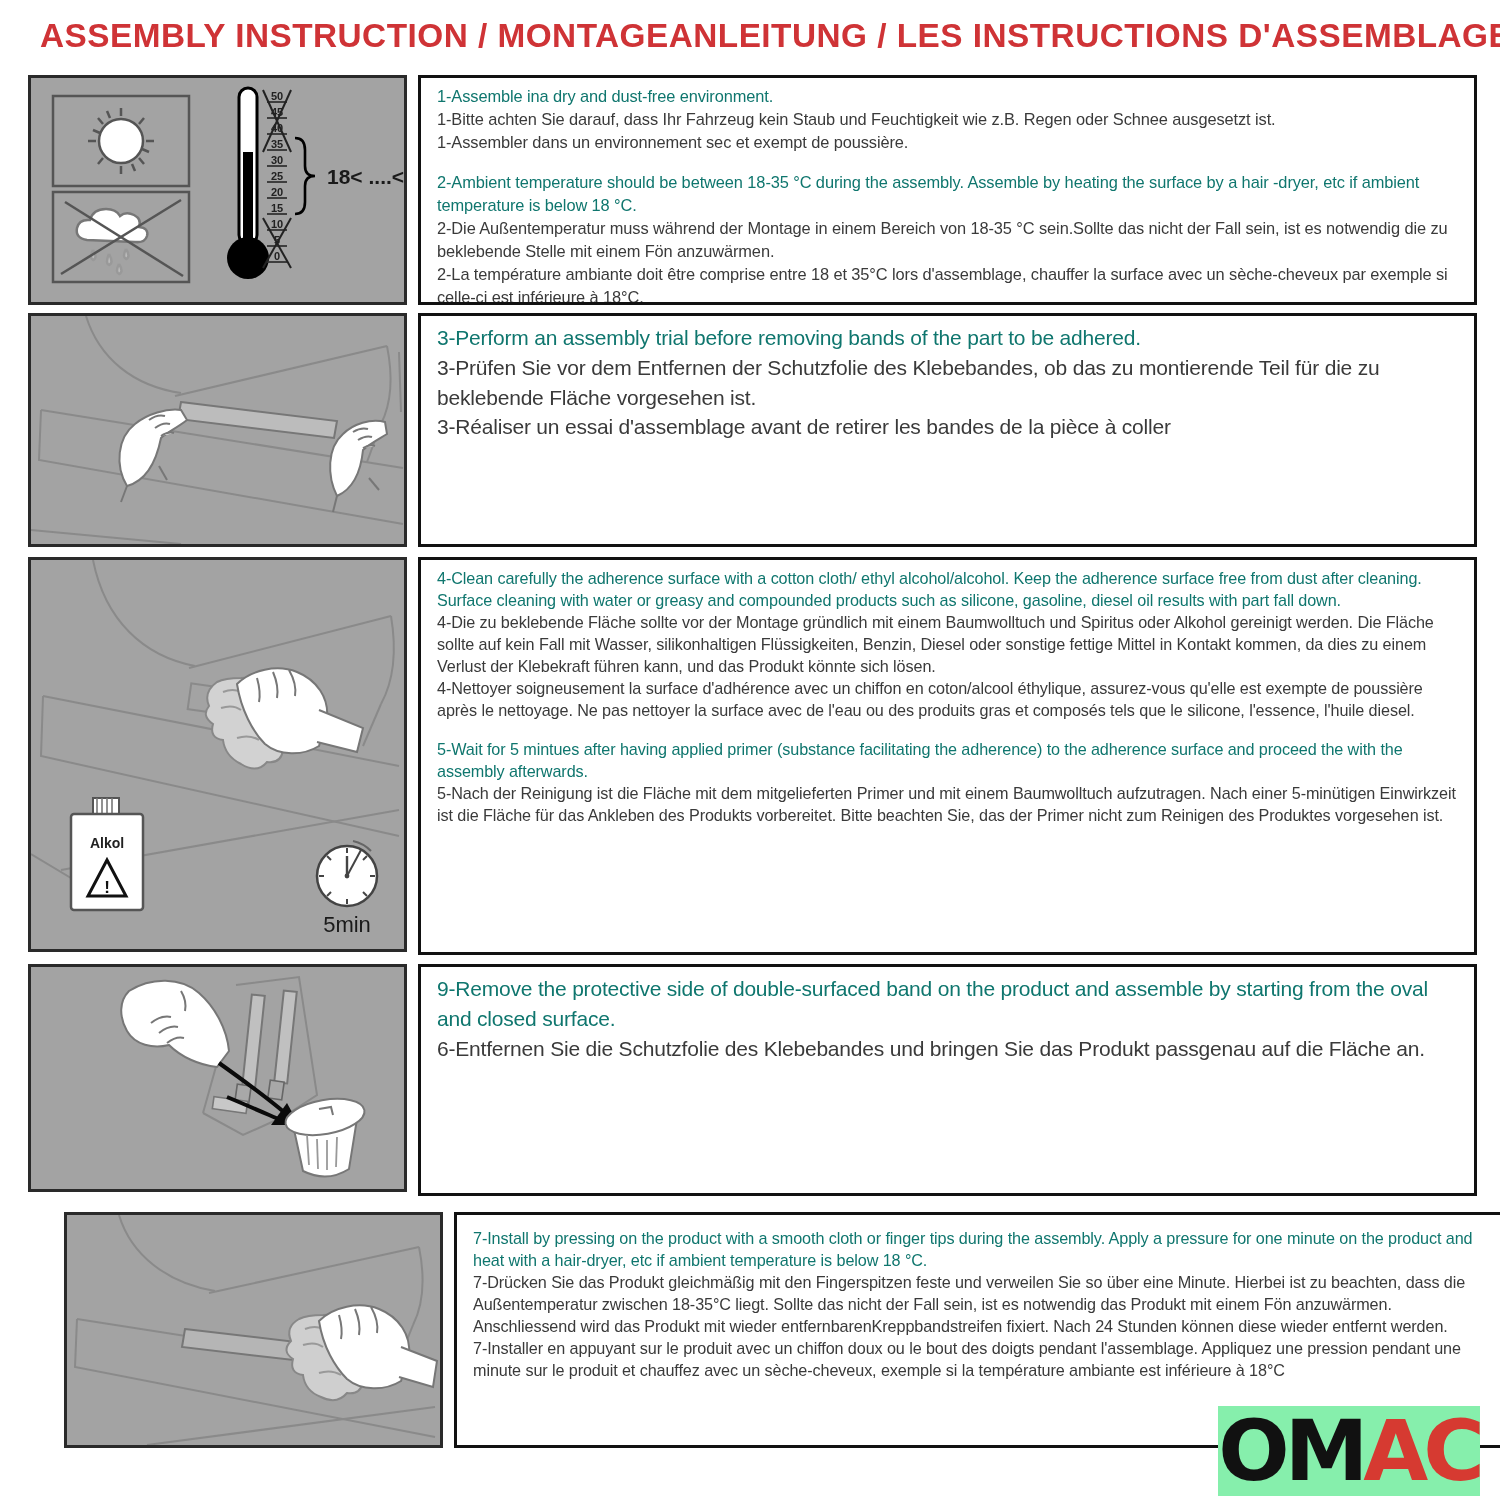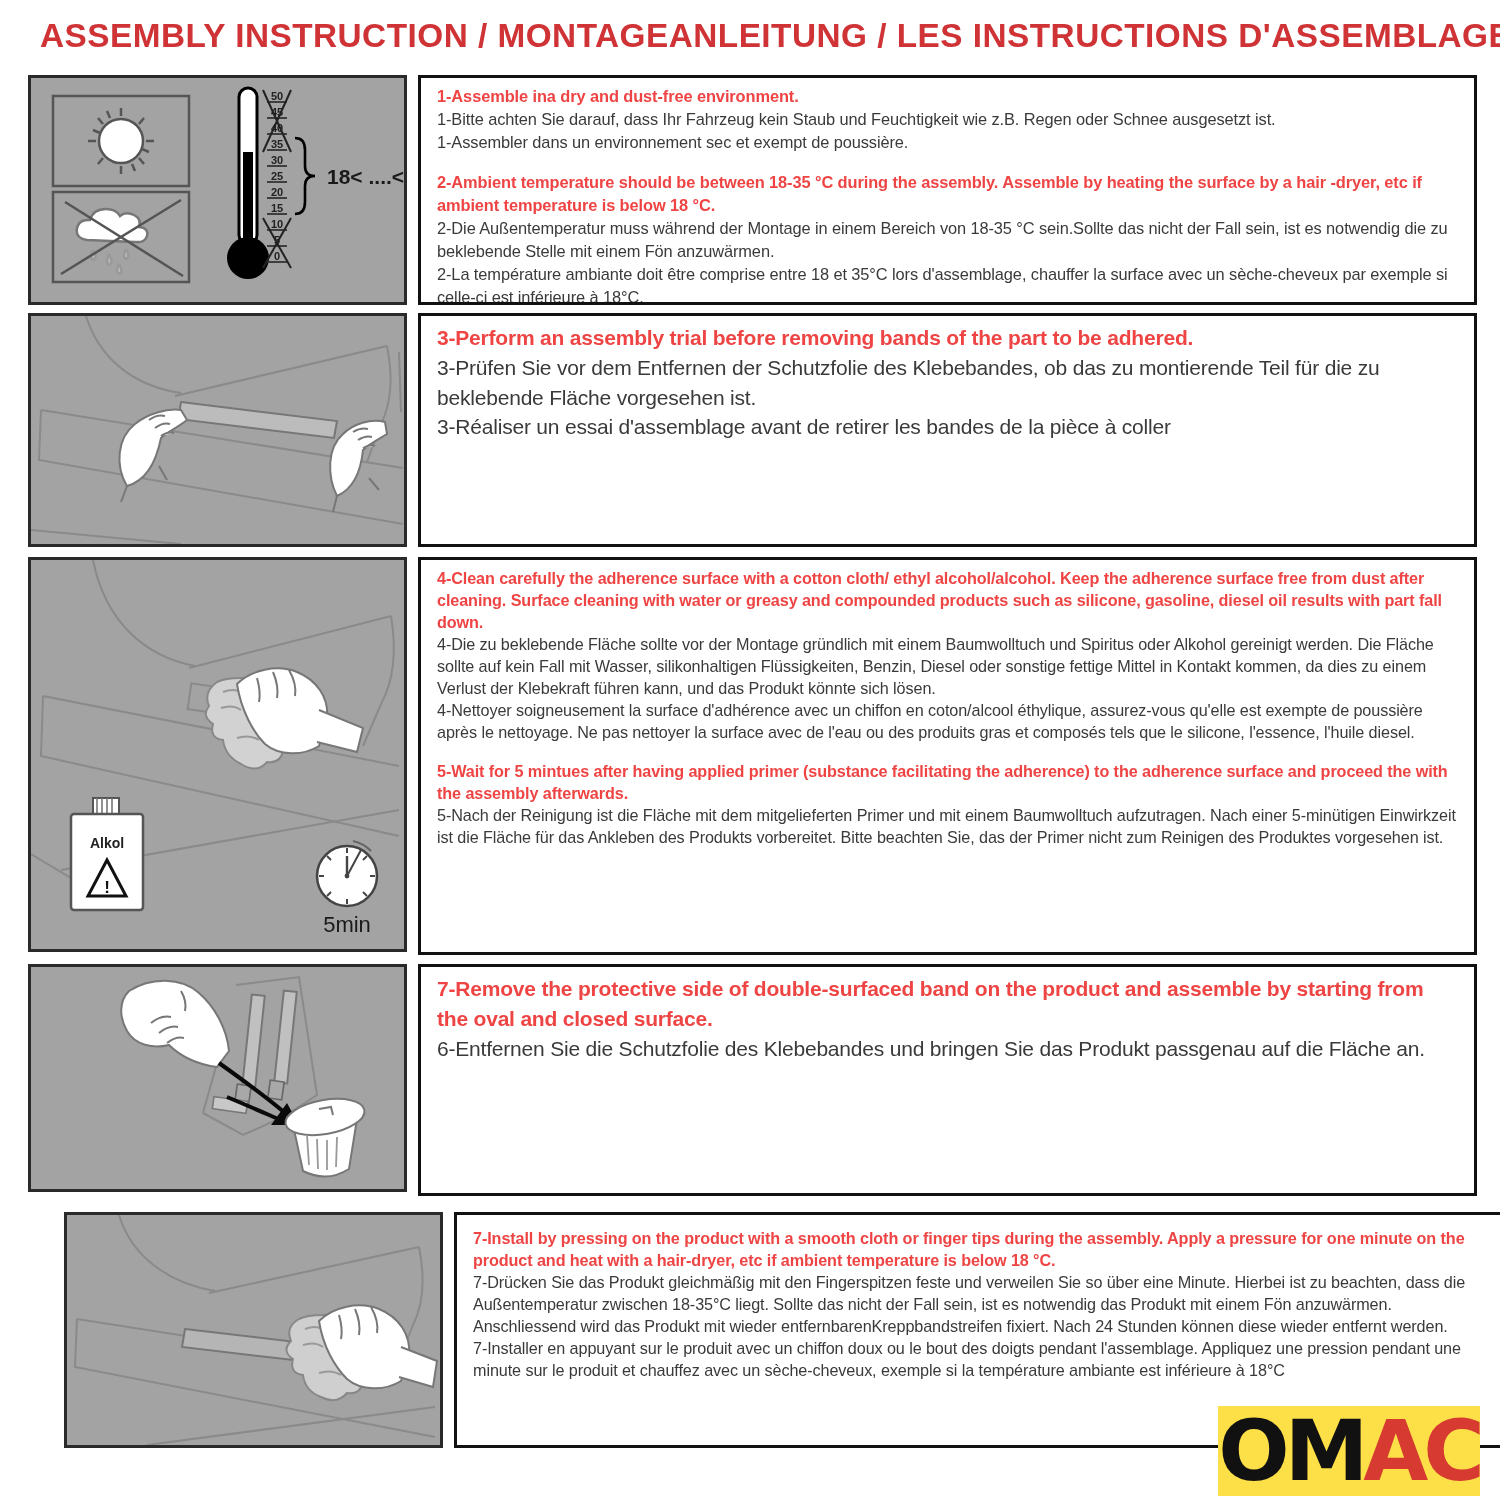--- a/index.html
+++ b/index.html
@@ -8,31 +8,31 @@
 
   .doc-title{position:absolute;left:40px;top:16px;width:1440px;
     font-size:34px;font-weight:800;letter-spacing:.5px;color:#cf3336;
     transform:scaleX(.98);transform-origin:left center;white-space:nowrap;}
 
   .row{position:absolute;left:0;width:1500px;}
   .illus-box{position:absolute;left:28px;width:379px;border:3px solid #2a2a2a;background:#a3a3a3;box-sizing:border-box;overflow:hidden;}
   .text-box{position:absolute;left:418px;width:1059px;border:3px solid #111;background:#fff;box-sizing:border-box;overflow:hidden;}
   .text-box .inner{padding:7px 16px 6px 16px;}
   p{margin:0;}
-  .b{font-weight:700;color:#ef4444;}
+  .b{font-weight:400;color:#0f766e;}
   .sm{font-size:16.4px;line-height:1.4;letter-spacing:-.1px;color:#3a3a3a;}
   .sm3{font-size:16.2px;line-height:1.36;letter-spacing:-.1px;color:#3a3a3a;}
   .lg{font-size:21px;line-height:1.42;letter-spacing:-.2px;color:#3a3a3a;}
   .gap{margin-top:17px;}
   .pad-lg2{padding-top:62px;}
   .pad-lg4{padding-top:40px;}
 
   svg text{font-family:"Liberation Sans",sans-serif;}
 
-  .logo{position:absolute;left:1218px;top:1406px;width:262px;height:90px;background:#fde047;
+  .logo{position:absolute;left:1218px;top:1406px;width:262px;height:90px;background:#86efac;
     display:flex;align-items:center;justify-content:flex-end;z-index:5;}
   .logo span{font-size:84px;font-weight:900;letter-spacing:-5px;line-height:1;
     font-family:"DejaVu Sans","Liberation Sans",sans-serif;}
   .logo .l1{color:#111;}
   .logo .l2{color:#d63a31;}
 </style>
 </head>
 <body>
 
 <div class="page">
@@ -286,21 +286,21 @@
             <line x1="276" y1="168" x2="278" y2="198"></line>
               <line x1="286" y1="172" x2="287" y2="202"></line>
             <line x1="296" y1="173" x2="296" y2="203"></line>
               <line x1="306" y1="170" x2="305" y2="200"></line>
           </g>
         </g>
       </svg>
     </div>
     <div class="text-box" style="top:0;height:232px;">
       <div class="inner lg pad-lg4">
-        <p class="b">7-Remove the protective side of double-surfaced band on the product and assemble by starting from the oval and closed surface.</p>
+        <p class="b">9-Remove the protective side of double-surfaced band on the product and assemble by starting from the oval and closed surface.</p>
         <p>6-Entfernen Sie die Schutzfolie des Klebebandes und bringen Sie das Produkt passgenau auf die Fläche an.</p>
       </div>
     </div>
   </div>
 
   <div class="row" style="top:1212px;height:236px;margin-left:36px;">
     <div class="illus-box" style="top:0;height:236px;">
       <svg width="373" height="230" viewBox="0 0 373 230">
         <g fill="none" stroke="#8a8a8a" stroke-width="2">
           <path d="M52,0 C64,40 100,68 148,76"></path>

